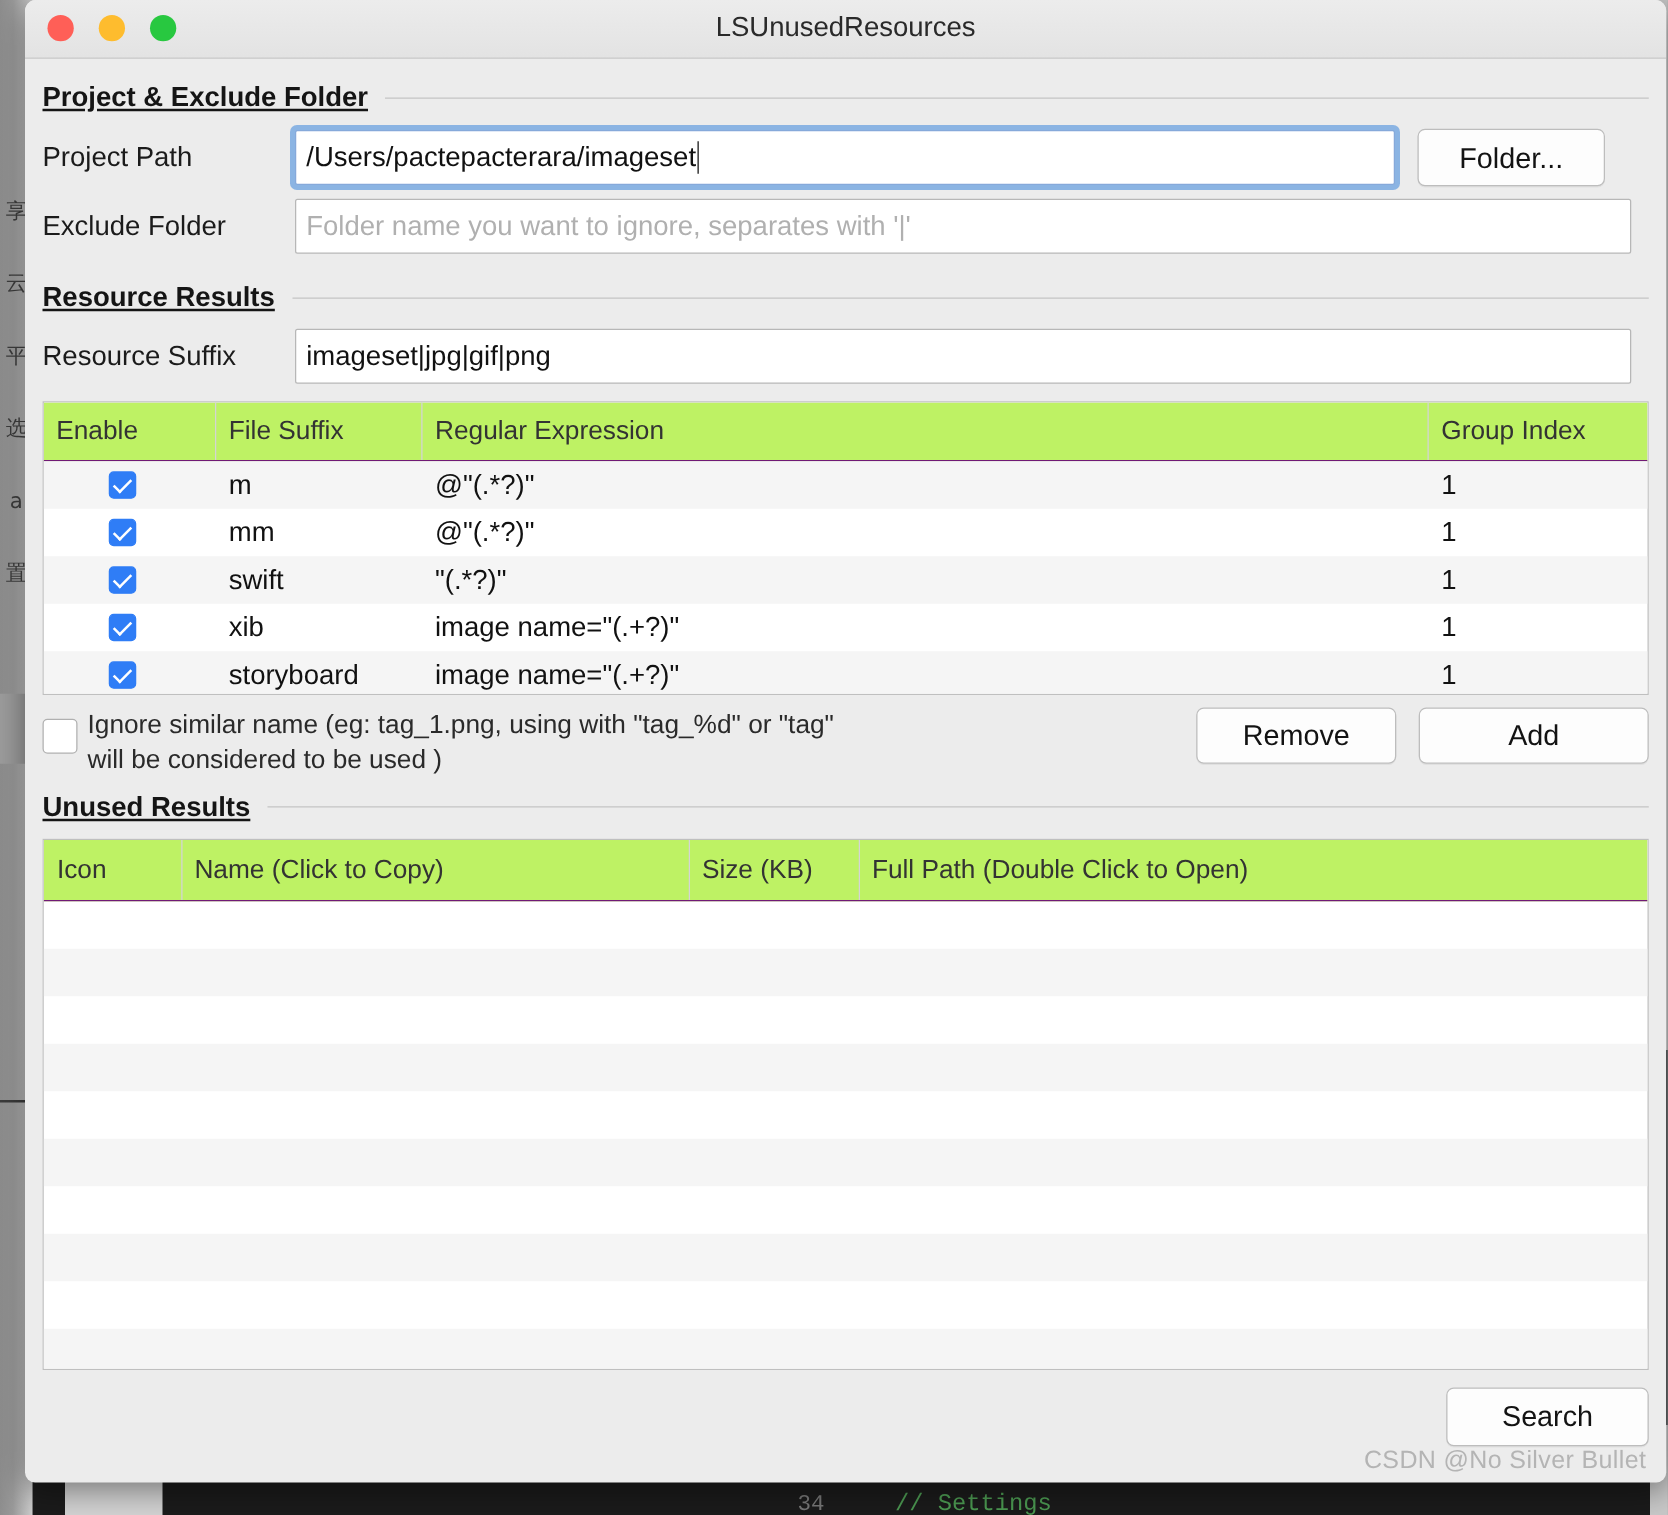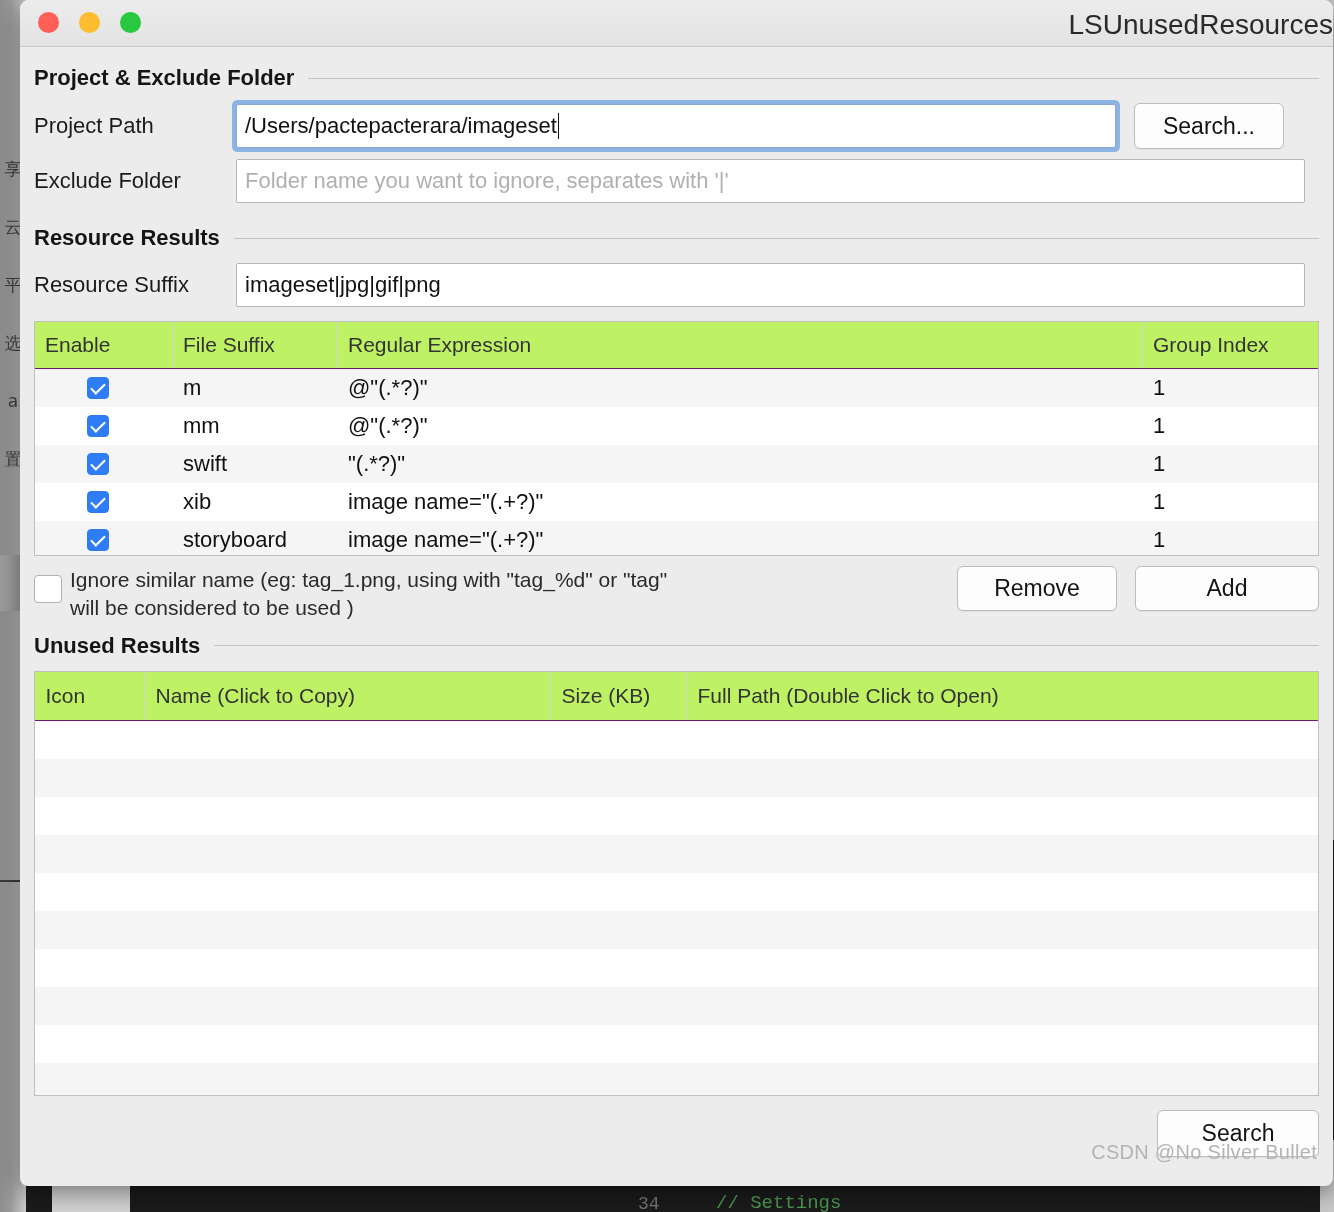--- a/index.html
+++ b/index.html
@@ -35,30 +35,30 @@
     position:relative;height:46px;
     background:linear-gradient(180deg,#ececec 0%,#e3e3e3 100%);
     border-bottom:1px solid #c6c6c6;
   }
   .lights{position:absolute;left:18px;top:12px;display:flex;gap:20px;}
   .light{width:21px;height:21px;border-radius:50%;}
   .l-close{background:#ff5f57;}
   .l-min{background:#febc2e;}
   .l-max{background:#28c840;}
   #win-title{
-    position:absolute;left:0;right:0;top:9px;text-align:right;
-    font-size:28px;color:#2a2a2a;
+    position:absolute;left:0;right:0;top:9px;text-align:center;
+    font-size:22px;color:#2a2a2a;
     font-family:"Liberation Sans",sans-serif;
   }
 
   #content{position:relative;padding:0 14px;}
 
   
   .group-head{display:flex;align-items:center;gap:14px;margin:0;}
-  .group-head .gh-text{font-size:22px;font-weight:bold;color:#151515;white-space:nowrap;}
+  .group-head .gh-text{font-size:22px;font-weight:bold;color:#151515;white-space:nowrap;text-decoration:underline;}
   .group-head .gh-rule{flex:1;height:1px;background:#c3c3c3;}
 
   .row{display:flex;align-items:center;}
   .lbl{font-size:22px;color:#1b1b1b;white-space:nowrap;}
 
   .tf{
     box-sizing:border-box;height:44px;background:#fff;
     border:1px solid #b7b7b7;border-radius:2px;
     font-size:22px;color:#111;padding:0 8px;
     font-family:"Liberation Sans",sans-serif;
@@ -101,21 +101,21 @@
     display:flex;align-items:center;justify-content:center;
   }
   .cbx.on{background:#2f7df6;border:1px solid #2f7df6;}
   .cbx.on::after{
     content:"";width:6px;height:12px;border:solid #fff;border-width:0 2.5px 2.5px 0;
     transform:rotate(45deg);margin-top:-3px;
   }
   .cbx.off{background:#fff;border:1px solid #b0b0b0;}
 
   #watermark{
-    position:absolute;right:16px;bottom:22px;
+    position:absolute;right:16px;bottom:6px;
     font-size:20px;color:#b4b4b4;letter-spacing:.3px;
     font-family:"Liberation Sans",sans-serif;
     margin-top:16px;
   }
 </style>
 </head>
 <body>
 
 <div id="backdrop">
   <div class="bd-left-strip">
@@ -153,21 +153,21 @@
       <span class="gh-text">Project &amp; Exclude Folder</span>
       <span class="gh-rule"></span>
     </div>
 
     <div class="row" style="margin-top:12px;">
       <div class="lbl" style="width:202px;">Project Path</div>
       <div class="tf focused" style="width:880px;">
         <span>/Users/pactepacterara/imageset</span>
           <span class="caret"></span>
       </div>
-      <div class="btn" style="width:150px;height:46px;margin-left:18px;">Search...</div>
+      <div class="btn" style="width:150px;height:46px;margin-left:18px;">Folder...</div>
     </div>
 
     <div class="row" style="margin-top:10px;">
       <div class="lbl" style="width:202px;">Exclude Folder</div>
       <div class="tf" style="width:1069px;">
         <span class="ph">Folder name you want to ignore, separates with '|'</span>
       </div>
     </div>
 
     <div class="group-head" style="margin-top:22px;">

